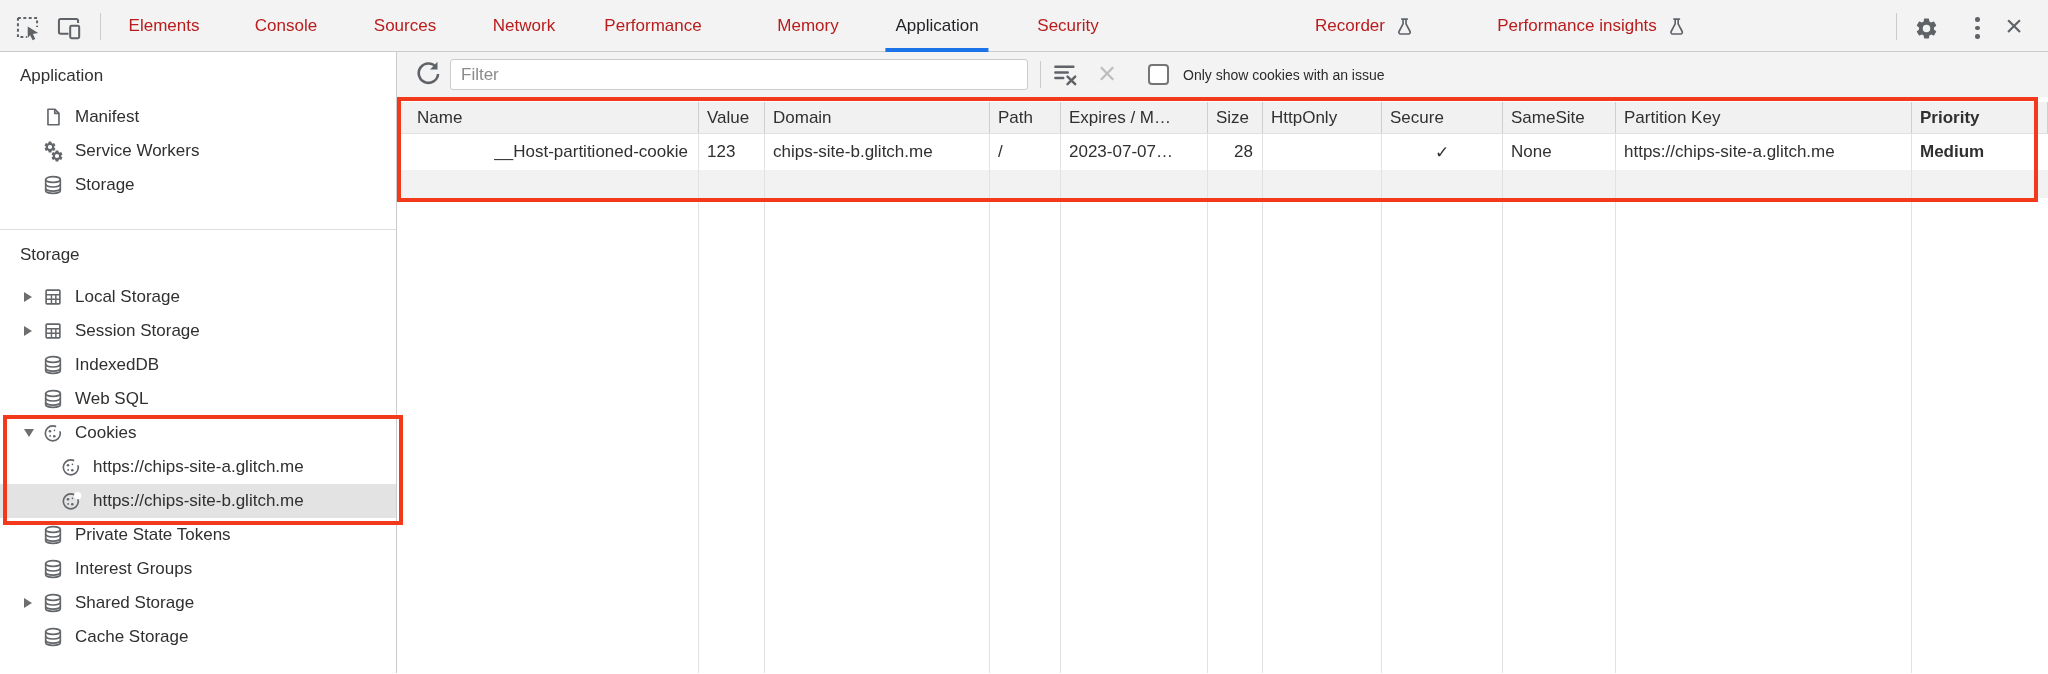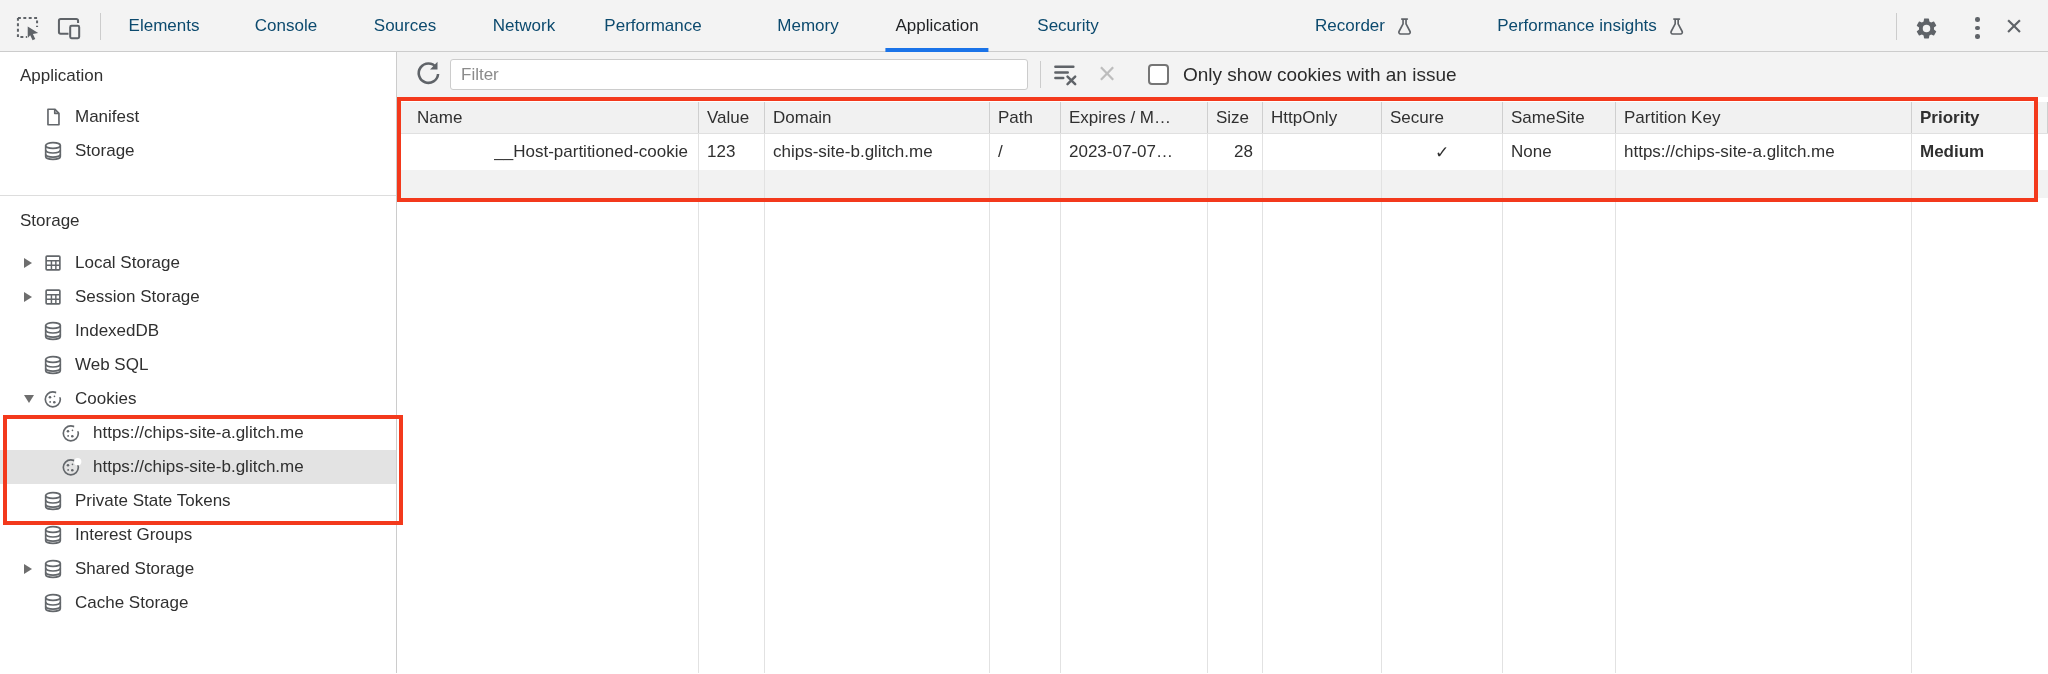--- a/index.html
+++ b/index.html
@@ -7,21 +7,21 @@
     font-family:"Liberation Sans", sans-serif; }
   .devtools { position:relative; width:2048px; height:674px; background:#fff; }
 
   
   .tabbar { position:relative; height:52px; background:#f3f3f3; border-bottom:1px solid #ccc; }
   .icon-btn { position:absolute; top:12px; width:30px; height:30px; display:flex;
     align-items:center; justify-content:center; color:#5f6368; cursor:pointer; }
   .icon-btn svg { width:27px; height:27px; }
   .vsep { position:absolute; width:1px; background:#ccc; }
   .tab { position:absolute; top:0; height:52px; display:flex; align-items:center;
-    transform:translateX(-50%); padding:0 20px; font-size:17px; color:#0c4a6e; white-space:nowrap; cursor:pointer; }
+    transform:translateX(-50%); padding:0 20px; font-size:17px; color:#b91c1c; white-space:nowrap; cursor:pointer; }
   .tab .flask { width:21px; height:21px; margin-left:9px; color:#5f6368; }
   .tab.active { color:#1f2124; }
   .tab.active::after { content:""; position:absolute; left:10px; right:10px; bottom:0;
     height:4px; background:#1a73e8; }
   .menu-dots { width:6px; height:26px; display:flex; flex-direction:column;
     justify-content:center; gap:4px; }
   .menu-dots i { width:4.5px; height:4.5px; border-radius:50%; background:#5f6368; }
   .close-x { font-size:30px; color:#5f6368; line-height:1; }
 
   
@@ -59,21 +59,21 @@
     font-family:"Liberation Sans", sans-serif; color:#14532d; padding:0 10px; outline:none; }
   .filter-input::placeholder { color:#8b8b8b; }
   .tsep { left:643px; top:9px; height:27px; }
   .clearfilter-btn { position:absolute; left:655px; top:9px; width:28px; height:28px;
     color:#5f6368; cursor:pointer; }
   .clearfilter-btn svg { width:27px; height:27px; }
   .clear-x { position:absolute; left:701px; top:4px; font-size:31px; color:#bdbdbd; cursor:pointer; }
   .issue-checkbox { position:absolute; left:751px; top:12px; width:21px; height:21px;
     border:2px solid #757575; border-radius:4px; background:#fff; cursor:pointer; }
   .issue-label { position:absolute; left:786px; top:0; height:45px; display:flex;
-    align-items:center; font-size:19px; color:#2b2b2b; }
+    align-items:center; font-size:14px; color:#2b2b2b; }
 
   
   .grid { position:absolute; top:50px; left:0; right:0; bottom:0; font-size:17px; color:#303030; }
   .row { display:flex;padding-left:12px; }
   .row.header { height:32px; background:#f1f1f1; border-bottom:1px solid #e0e0e0; }
   .row.data { height:36px; background:#fff; }
   .row.stripe { height:28px; background:#f2f2f2; }
   .row.filler { height:475px; background:#fff; }
   .cell { display:flex; align-items:center; padding-left:8px; border-right:1px solid #e2e2e2;
     white-space:nowrap; overflow:hidden; flex:none; }
@@ -217,20 +217,28 @@
       <div class="srow">
         <span class="tw"></span>
         <svg class="sicon">
             <use href="#sym-doc"></use>
           </svg>
         <span class="slabel">Manifest</span>
       </div>
       <div class="srow">
         <span class="tw"></span>
         <svg class="sicon">
+            <use href="#sym-gear" x="1" y="0" width="14" height="14"></use>
+            <use href="#sym-gear" x="8" y="9" width="14" height="14"></use>
+          </svg>
+        <span class="slabel">Service Workers</span>
+      </div>
+      <div class="srow">
+        <span class="tw"></span>
+        <svg class="sicon">
             <use href="#sym-db"></use>
           </svg>
         <span class="slabel">Storage</span>
       </div>
 
       <div class="hdivider"></div>
       <div class="side-title t2">Storage</div>
 
       <div class="srow">
         <span class="tw">

